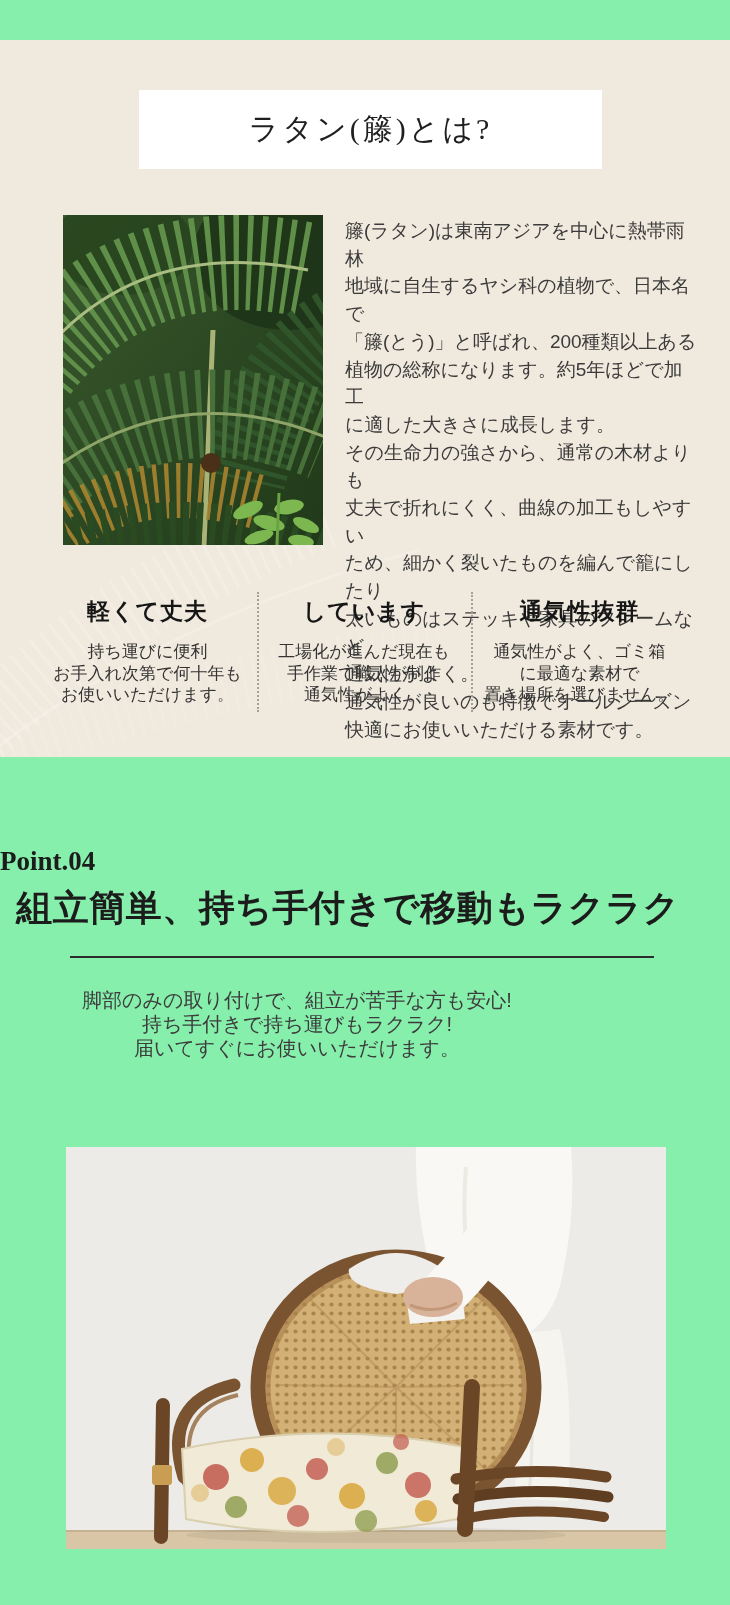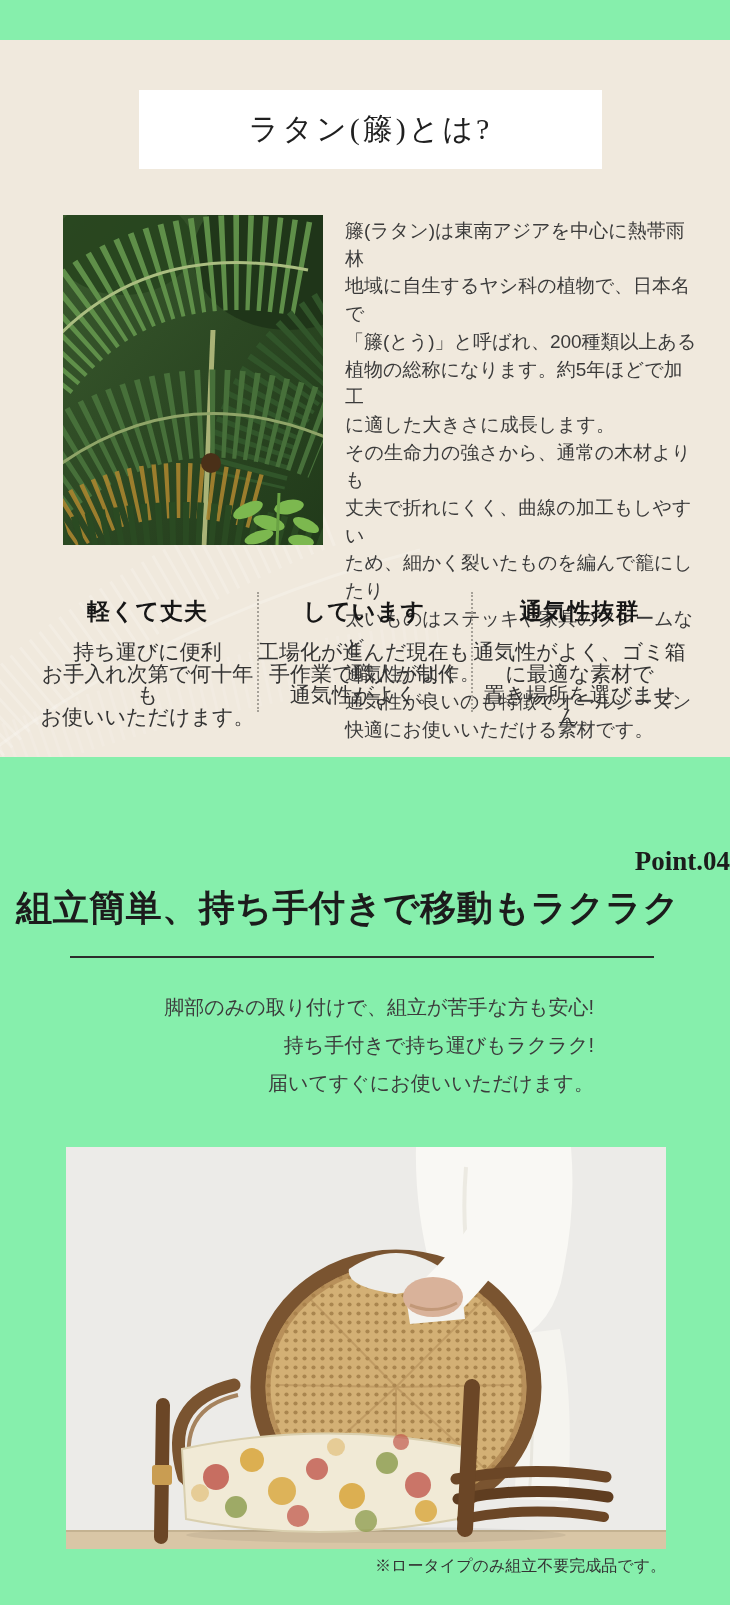--- a/index.html
+++ b/index.html
@@ -17,35 +17,35 @@
   .jungle svg{display:block;width:100%;height:100%;}
   .intro-desc{position:absolute;left:345px;top:177px;width:352px;
               font-size:19px;line-height:27.7px;color:#3b3b3b;}
 
   .features{position:absolute;left:0;top:552px;width:638px;height:130px;padding-left:36px;}
   .feat-col{position:absolute;top:4px;text-align:center;}
   .feat-col.c1{left:40px;width:215px;}
   .feat-col.c2{left:258px;width:212px;}
   .feat-col.c3{left:472px;width:215px;}
   .feat-title{font-size:23px;font-weight:bold;color:#161616;letter-spacing:1px;margin-bottom:14px;}
-  .feat-lines{font-size:21px;line-height:21.5px;color:#333333;}
+  .feat-lines{font-size:17px;line-height:21.5px;color:#333333;}
   .feat-sep{position:absolute;top:0;width:0;height:120px;border-left:2px dotted #a6a198;}
   .feat-sep.s1{left:257px;}
   .feat-sep.s2{left:471px;}
 
   
-  .point-label{position:absolute;left:0;top:846px;width:730px;text-align:right;
+  .point-label{position:absolute;left:0;top:846px;width:730px;text-align:left;
                font-family:"Liberation Serif",serif;font-size:27px;font-weight:600;color:#1c1c1c;}
   .point-heading{position:absolute;left:0;top:884px;width:696px;text-align:center;
                  font-family:"Liberation Serif",serif;font-size:36px;font-weight:600;
                  letter-spacing:0.5px;color:#1c1c1c;}
   .point-underline{position:absolute;left:70px;top:956px;width:584px;height:0;
                    border-top:2px solid #2c2c2c;}
-  .point-desc{position:absolute;left:0;top:988px;width:594px;text-align:right;
-              font-size:20px;line-height:38px;color:#3c3c3c;}
+  .point-desc{position:absolute;left:0;top:988px;width:594px;text-align:center;
+              font-size:20px;line-height:24px;color:#3c3c3c;}
 
   .chair-photo{position:absolute;left:66px;top:1147px;width:600px;height:402px;overflow:hidden;}
   .chair-photo svg{display:block;width:100%;height:100%;}
   .photo-note{position:absolute;left:66px;top:1556px;width:600px;text-align:right;
               font-size:16px;color:#333333;}
 </style>
 </head>
 <body>
 
 <div class="page">
@@ -202,15 +202,14 @@
         <circle cx="335" cy="295" r="8" fill="#c0584c" opacity="0.7"></circle>
       </g>
 
       <path d="M390,332 Q465,318 540,330" stroke="#6b4626" stroke-width="11" fill="none" stroke-linecap="round"></path>
       <path d="M392,352 Q465,338 542,350" stroke="#5f3d20" stroke-width="11" fill="none" stroke-linecap="round"></path>
       <path d="M396,372 Q465,358 538,370" stroke="#6b4626" stroke-width="10" fill="none" stroke-linecap="round"></path>
       <path d="M406,240 L399,382" stroke="#6b4626" stroke-width="16" stroke-linecap="round"></path>
     </svg>
   </div>
 
-  <div class="photo-note">※ロータイプのみ組立不要完成品です。</div>
 
 </div>
 
 </body></html>

